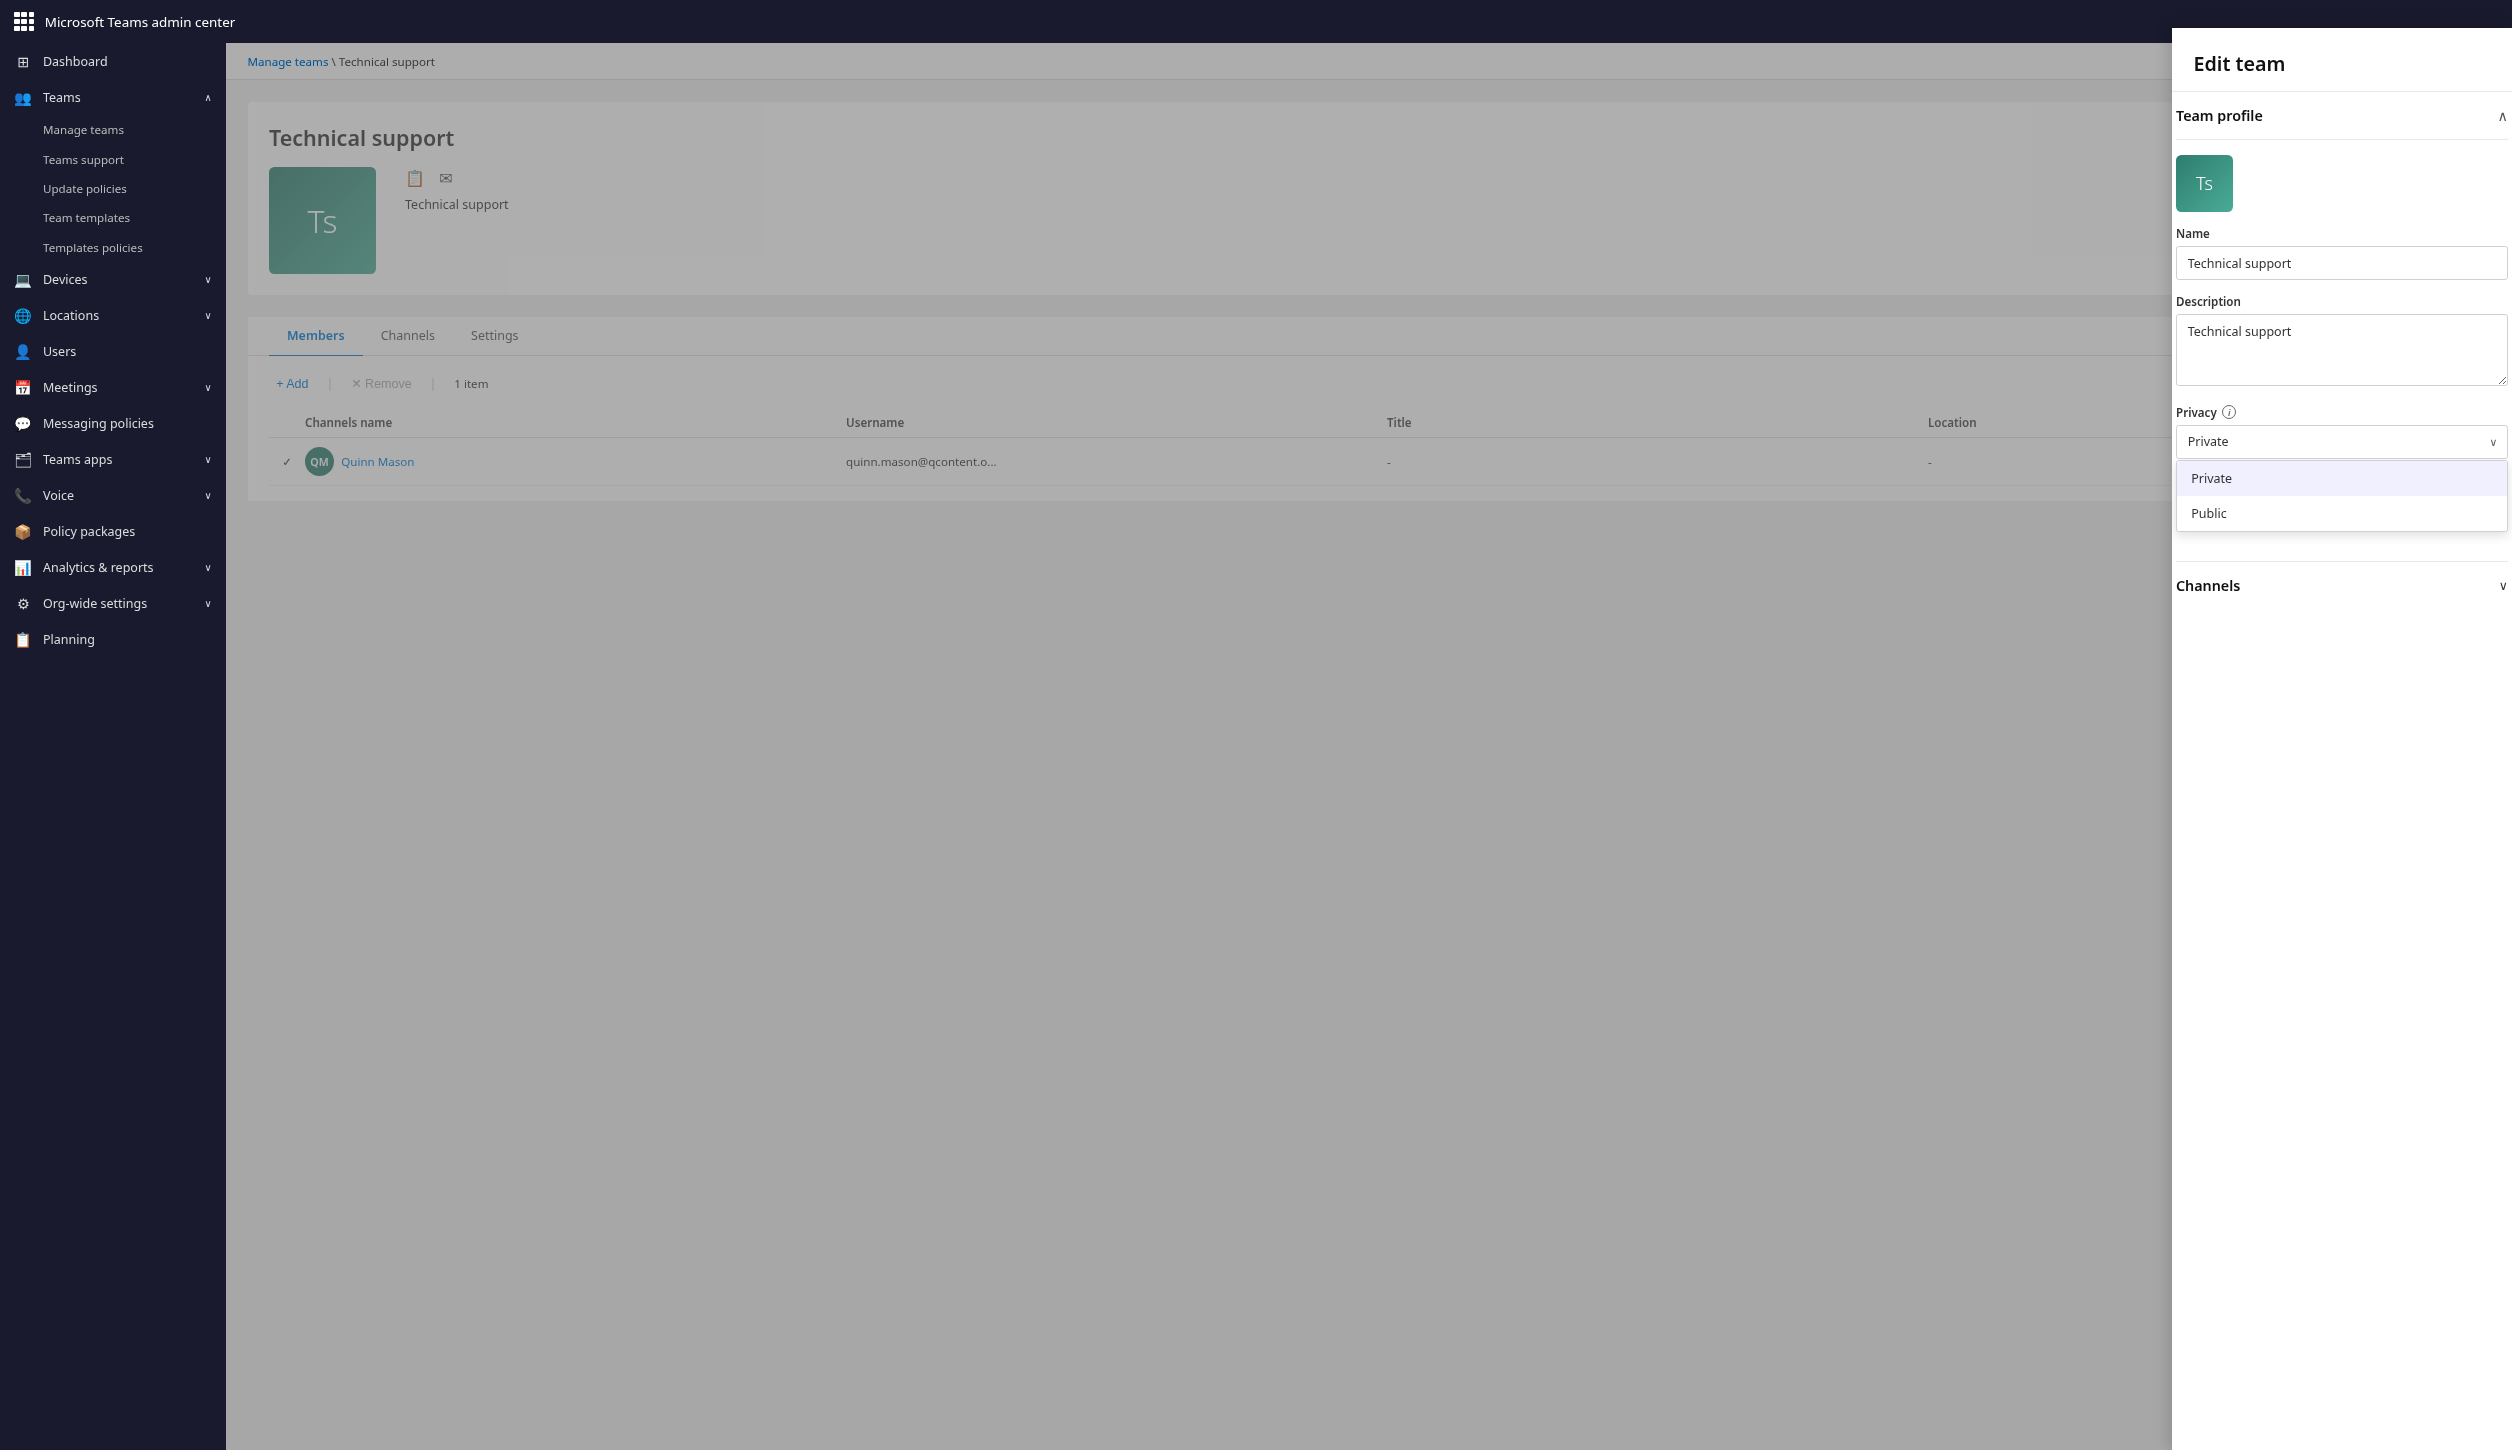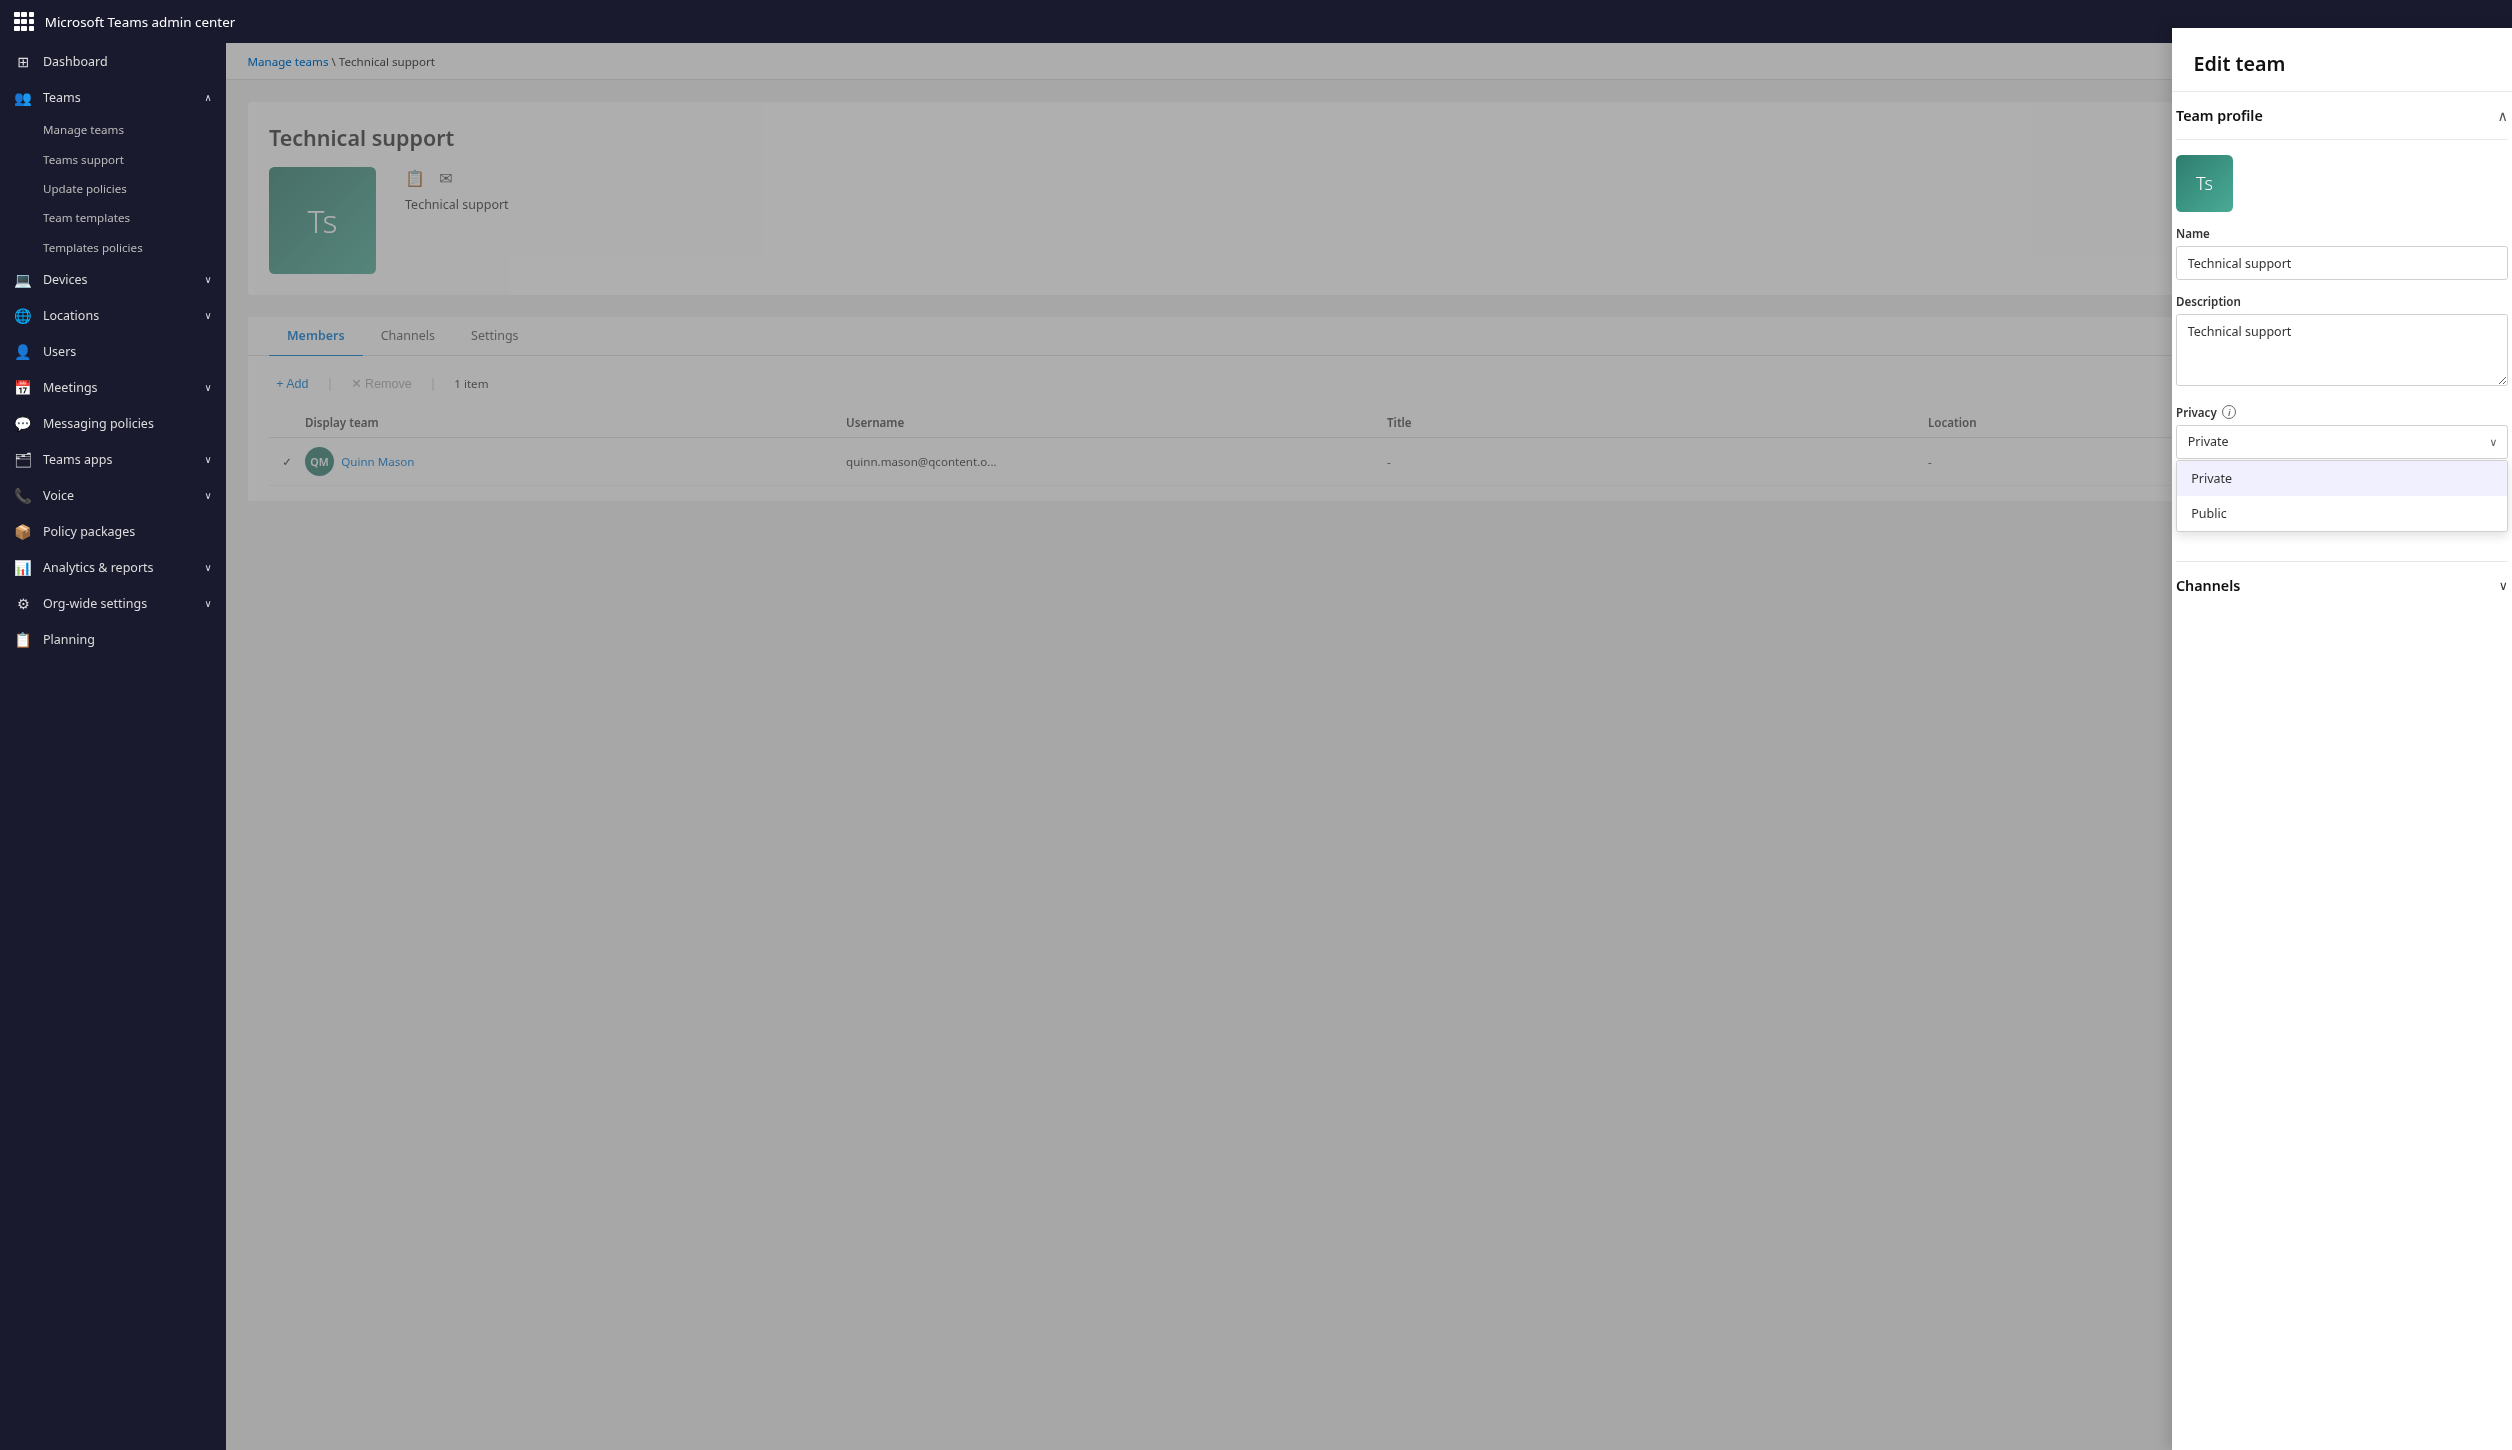--- a/index.html
+++ b/index.html
@@ -382,21 +382,21 @@
         <button class="btn-text">+ Add</button>
         <span class="separator">|</span>
         <button class="btn-text disabled">✕ Remove</button>
         <span class="separator">|</span>
         <span class="count-badge">1 item</span>
         <button class="search-icon-btn">🔍</button>
       </div>
 
       <div class="table-header">
         <div class="checkbox-cell"></div>
-        <div>Display team</div>
+        <div>Channels name</div>
         <div>Username</div>
         <div>Title</div>
         <div>Location</div>
       </div>
 
       <div class="table-row">
         <div class="checkbox-cell">
           <span class="checkmark">✓</span>
         </div>
         <div class="user-name">

